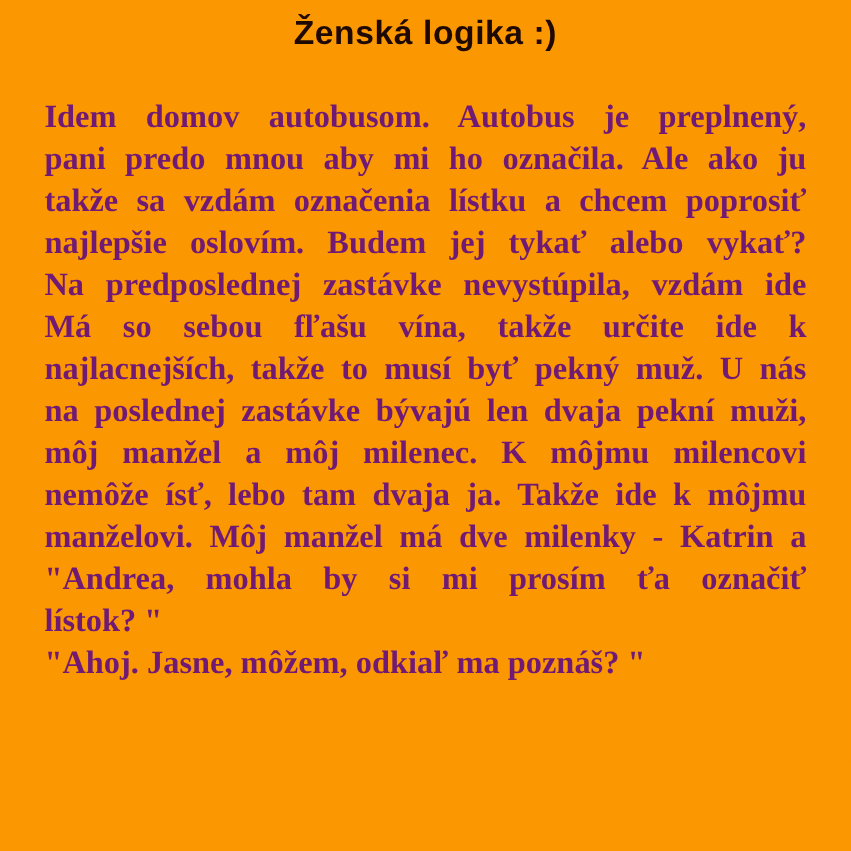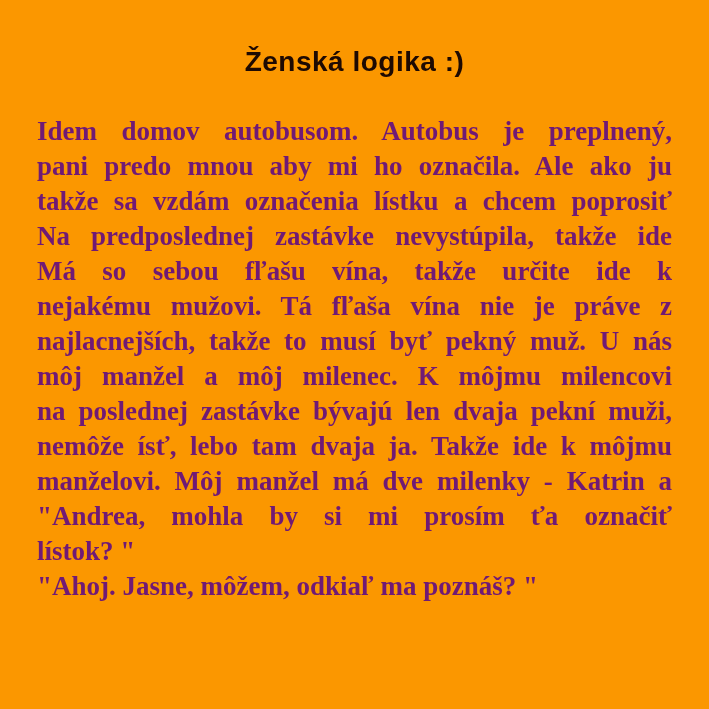--- a/index.html
+++ b/index.html
@@ -6,21 +6,21 @@
     margin: 0;
     padding: 0;
     background: #fb9700;
   }
   .meme-card {
     position: relative;
     width: 709px;
     height: 709px;
     background: #fb9700;
     box-sizing: border-box;
-    padding: 44px 37px 0 37px;
+    padding: 10px 37px 0 37px;
     overflow: hidden;
     font-family: "Liberation Serif", serif;
   }
   .meme-title {
     margin: 0;
     padding-top: 2px;
     text-align: center;
     font-family: "Liberation Sans", sans-serif;
     font-weight: bold;
     font-size: 28px;
@@ -49,25 +49,25 @@
 </style>
 </head>
 <body>
 
 <div class="meme-card">
   <h1 class="meme-title">Ženská logika :)</h1>
   <div class="meme-body">
     <div class="meme-line">Idem domov autobusom. Autobus je preplnený,</div>
     <div class="meme-line">pani predo mnou aby mi ho označila. Ale ako ju</div>
     <div class="meme-line">takže sa vzdám označenia lístku a chcem poprosiť</div>
-    <div class="meme-line">Na predposlednej zastávke nevystúpila, takže ide</div>
+    <div class="meme-line">najlepšie oslovím. Budem jej tykať alebo vykať?</div>
+    <div class="meme-line">Na predposlednej zastávke nevystúpila, vzdám ide</div>
     <div class="meme-line">Má so sebou fľašu vína, takže určite ide k</div>
-    <div class="meme-line">nejakému mužovi. Tá fľaša vína nie je práve z</div>
     <div class="meme-line">najlacnejších, takže to musí byť pekný muž. U nás</div>
+    <div class="meme-line">na poslednej zastávke bývajú len dvaja pekní muži,</div>
     <div class="meme-line">môj manžel a môj milenec. K môjmu milencovi</div>
-    <div class="meme-line">na poslednej zastávke bývajú len dvaja pekní muži,</div>
     <div class="meme-line">nemôže ísť, lebo tam dvaja ja. Takže ide k môjmu</div>
     <div class="meme-line">manželovi. Môj manžel má dve milenky - Katrin a</div>
     <div class="meme-line">"Andrea, mohla by si mi prosím ťa označiť</div>
     <div class="meme-line left">lístok? "</div>
     <div class="meme-line left">"Ahoj. Jasne, môžem, odkiaľ ma poznáš? "</div>
   </div>
 </div>
 
 </body></html>

